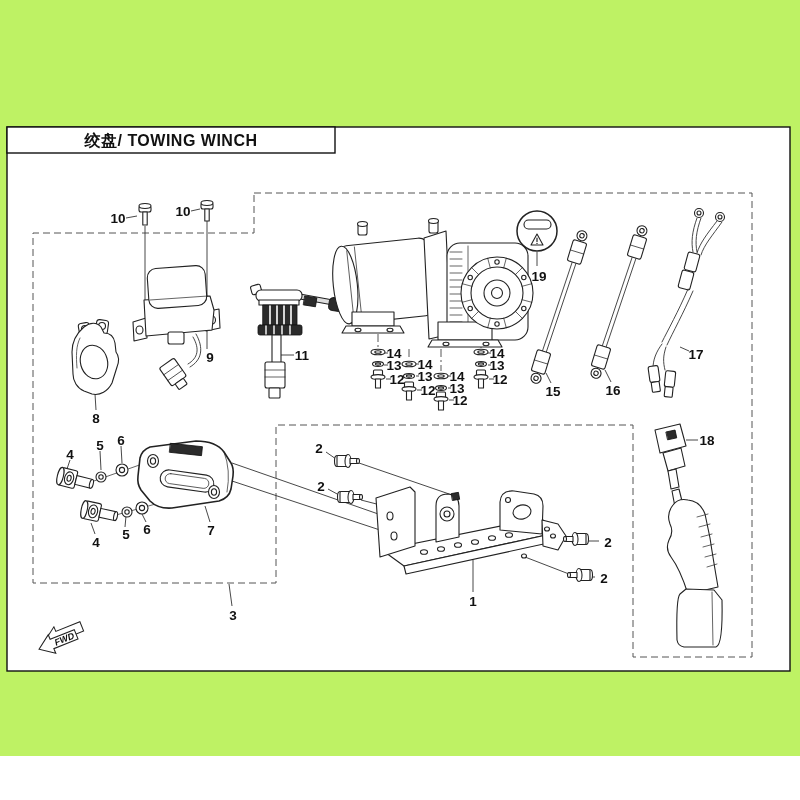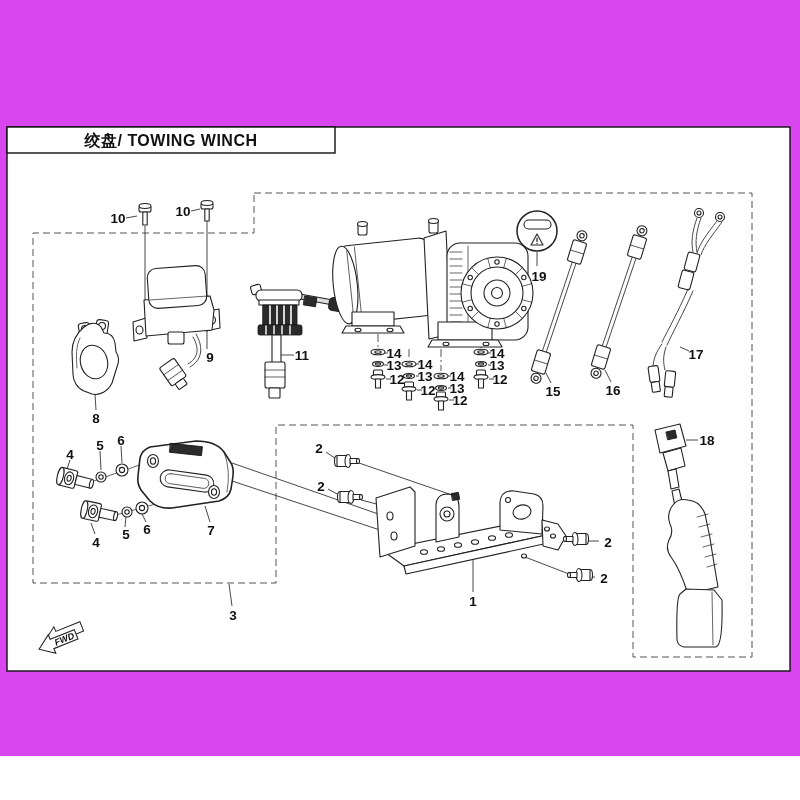--- a/index.html
+++ b/index.html
@@ -1,16 +1,16 @@
 <!DOCTYPE html>
 <html><head>
 <meta charset="utf-8">
 <style>
   html,body{margin:0;padding:0;background:#fff}
-  .canvas{position:relative;width:800px;height:756px;background:#d946ef;font-family:"Liberation Sans",sans-serif;overflow:hidden}
+  .canvas{position:relative;width:800px;height:756px;background:#bef264;font-family:"Liberation Sans",sans-serif;overflow:hidden}
   svg{position:absolute;left:0;top:0}
   .callout{font:700 13.5px "Liberation Sans",sans-serif;fill:#111;text-anchor:middle}
   .title{font:700 16px "Liberation Sans",sans-serif;fill:#111;text-anchor:middle;letter-spacing:.5px}
   .fwd{font:italic 700 9px "Liberation Sans",sans-serif;fill:#111}
   .ln{stroke:#333;stroke-width:.9;fill:none}
   .dash{stroke:#555;stroke-width:1;fill:none;stroke-dasharray:7 4}
   .axis{stroke:#444;stroke-width:.9;fill:none;stroke-dasharray:8 3 2 3}
   .part{stroke:#222;stroke-width:1.1;fill:#fff;stroke-linejoin:round;stroke-linecap:round}
   .thin{stroke:#222;stroke-width:.7;fill:none}
   .darkfill{fill:#2b2b2b;stroke:#111;stroke-width:.8}

